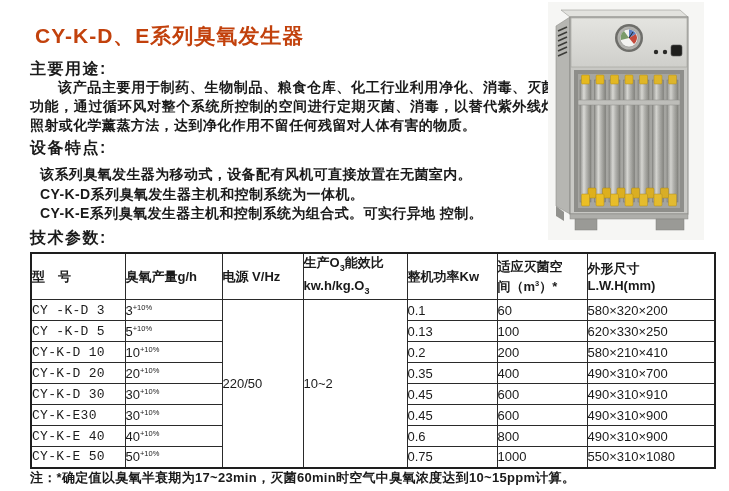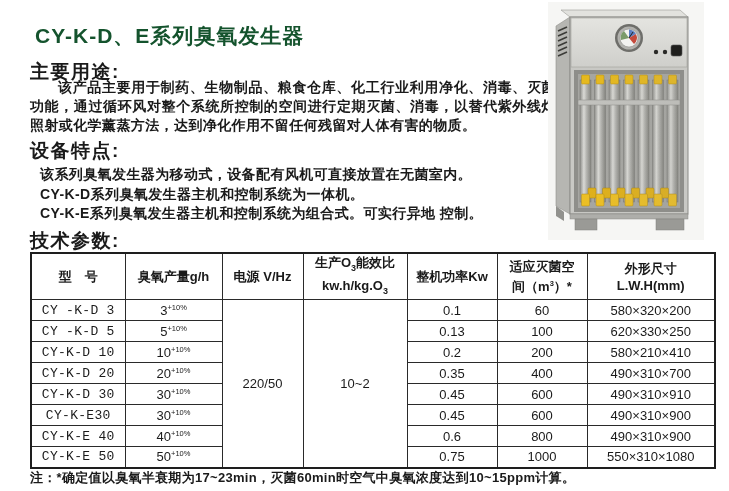--- a/index.html
+++ b/index.html
@@ -12,28 +12,28 @@
     font-family: "Liberation Sans", "DejaVu Sans", sans-serif;
     color: #1a1a1a;
     overflow: hidden;
     margin: 0 auto;
   }
   .doc-title {
     position: absolute;
     left: 35px; top: 22px;
     font-size: 21px;
     font-weight: bold;
-    color: #14532d;
+    color: #c2410c;
     letter-spacing: 1px;
     white-space: nowrap;
   }
   .sec-head {
     position: absolute;
     left: 30px;
-    font-size: 19px;
+    font-size: 16px;
     font-weight: bold;
     letter-spacing: 1.5px;
     white-space: nowrap;
   }
   .sec-head.usage   { top: 59px; }
   .sec-head.features{ top: 138px; }
   .sec-head.specs   { top: 228px; }
   .usage-body {
     position: absolute;
     left: 30px; top: 78px;
@@ -57,21 +57,21 @@
   .spec-table {
     position: absolute;
     left: 30px; top: 252px;
     width: 684px;
     border-collapse: collapse;
     table-layout: fixed;
     font-size: 13px;
   }
   .spec-table th, .spec-table td {
     border: 1px solid #2a2a2a;
-    text-align: center;
+    text-align: left;
     vertical-align: middle;
     padding: 0;
     overflow: hidden;
     white-space: nowrap;
   }
   .spec-table { border: 2px solid #1e1e1e; }
   .spec-table thead th {
     height: 42px;
     font-weight: bold;
     font-size: 13px;

